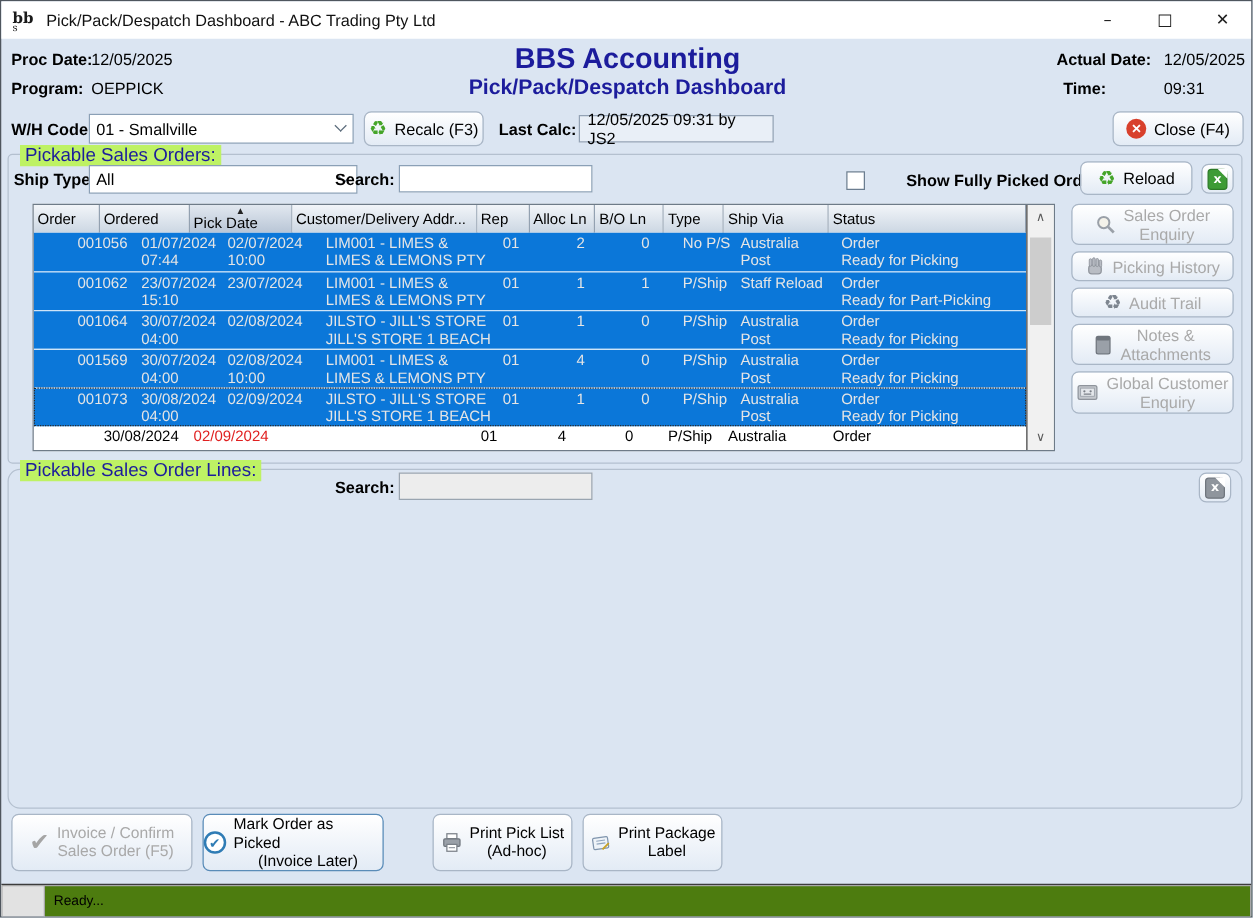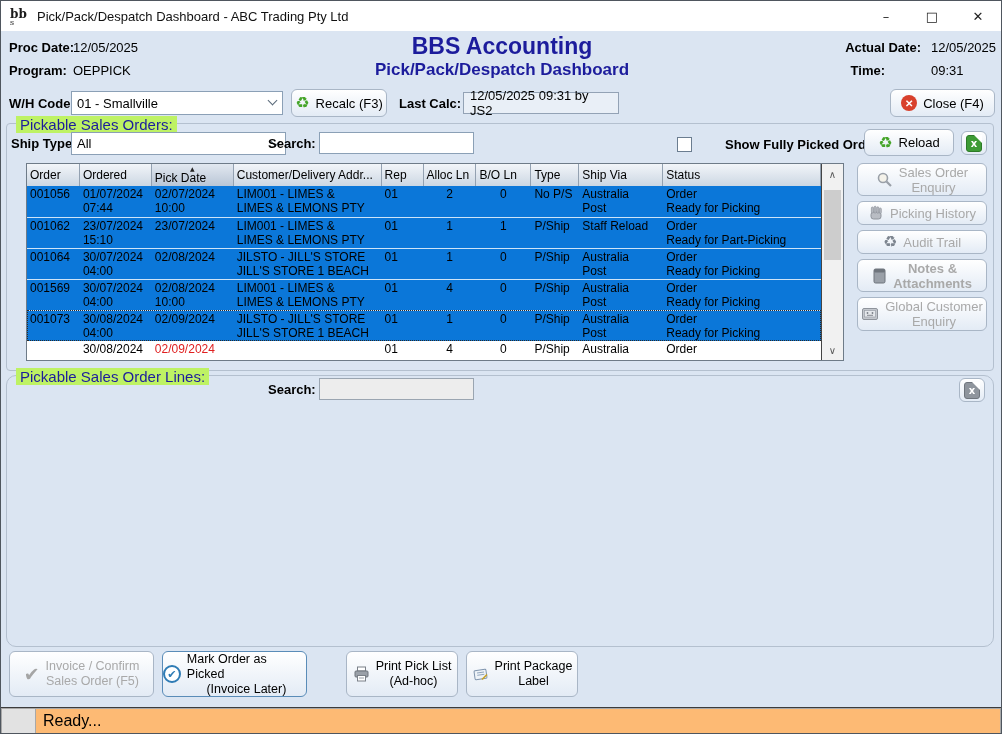--- a/index.html
+++ b/index.html
@@ -70,42 +70,42 @@
   .tbl-main { width:795px; overflow:hidden; }
   .hdr { display:flex; height:22px; }
   .hcell { background:linear-gradient(#f2f5f9,#ccd7e3); border-right:1px solid #93a1b1;
            font-size:12px; display:flex; align-items:center; padding:0 3px;
            white-space:nowrap; overflow:hidden; }
   .hcell.sorted { flex-direction:column; justify-content:center; align-items:flex-start;
                   background:linear-gradient(#e2e8f0,#b9c6d6); }
   .sortmark { font-size:6px; line-height:5px; align-self:center;
               font-family:"DejaVu Sans",sans-serif; color:#222; }
   .row { display:flex; height:31px; }
-  .row.sel { background:#0b77d9; color:#000000; }
+  .row.sel { background:#0b77d9; color:#e5e5e5;padding-left:32px; }
   .row.sel + .row.sel { border-top:1px solid rgba(255,255,255,.8); }
   .row.focused { outline:1px dotted #2a2a2a; outline-offset:-1px; }
   .cell { padding:1px 3px; font-size:12px; line-height:14px; white-space:nowrap;
           overflow:hidden; border-right:1px solid transparent; }
   .row.unsel .col0, .row.unsel .col3 { color:#1c1c9c;margin-top:32px; }
   .row.unsel .overdue { color:#e02020; }
   .vscroll { width:22px; background:#f1f1f1; border-left:1px solid #444; position:relative; }
   .varrow { position:absolute; left:0; width:21px; height:20px; display:flex; align-items:center;
             justify-content:center; color:#5a5a5a; font-size:10px; font-family:"DejaVu Sans",sans-serif; }
   .vthumb { position:absolute; left:2px; width:17px; top:26px; height:70px; background:#cdcdcd; }
 
   
   .side-btn { left:856px; width:130px; font-size:13px; }
   .icon-svg { flex:0 0 auto; }
 
   
   .statline { position:absolute; left:0; top:706px; width:100%; height:1px; background:#3c3c3c; }
   .statusbar { position:absolute; left:0; top:707px; width:100%; height:26px; background:#dbe5f2; display:flex; }
   .stat-cell { width:35px; height:26px; background:#e2e2e2; border:1px solid #a8a8a8; }
-  .stat-main { flex:1; height:26px; background:#fdba74; border:1px solid #a8a8a8; border-left:none;
-               display:flex; align-items:center; padding-left:7px; font-size:16px; }
+  .stat-main { flex:1; height:26px; background:#4d7c0f; border:1px solid #a8a8a8; border-left:none;
+               display:flex; align-items:center; padding-left:7px; font-size:11px; }
 </style>
 </head>
 <body>
 
 <div class="window">
 
   <div class="titlebar">
     <svg class="app-ico" viewBox="0 0 22 20">
       <text x="1" y="12" font-size="12" font-weight="bold" font-family="DejaVu Serif, serif" fill="#1a1a1a">bb</text>
       <text x="1" y="19" font-size="8" font-family="DejaVu Serif, serif" fill="#1a1a1a">s</text>
@@ -446,21 +446,21 @@
     <span class="lines">
         <span>Picking History</span>
       </span>
   </div>
   <div class="btn side-btn disabled" style="top:229px; height:24px;">
     <span class="recycle grey">♻</span>
     <span class="lines">
         <span>Audit Trail</span>
       </span>
   </div>
-  <div class="btn side-btn disabled" style="top:258px; height:33px;font-weight:bold;">
+  <div class="btn side-btn disabled" style="top:258px; height:33px;">
     <svg class="icon-svg" width="15" height="17" viewBox="0 0 15 17">
       <rect x="2" y="2" width="11" height="14" rx="1.5" fill="#9aa0a8" stroke="#6f757d"></rect>
       <rect x="2" y="2" width="11" height="3.4" rx="1.5" fill="#6f757d"></rect>
     </svg>
     <span class="lines">
         <span>Notes &amp;</span>
         <span>Attachments</span>
       </span>
   </div>
   <div class="btn side-btn disabled" style="top:296px; height:34px;">

